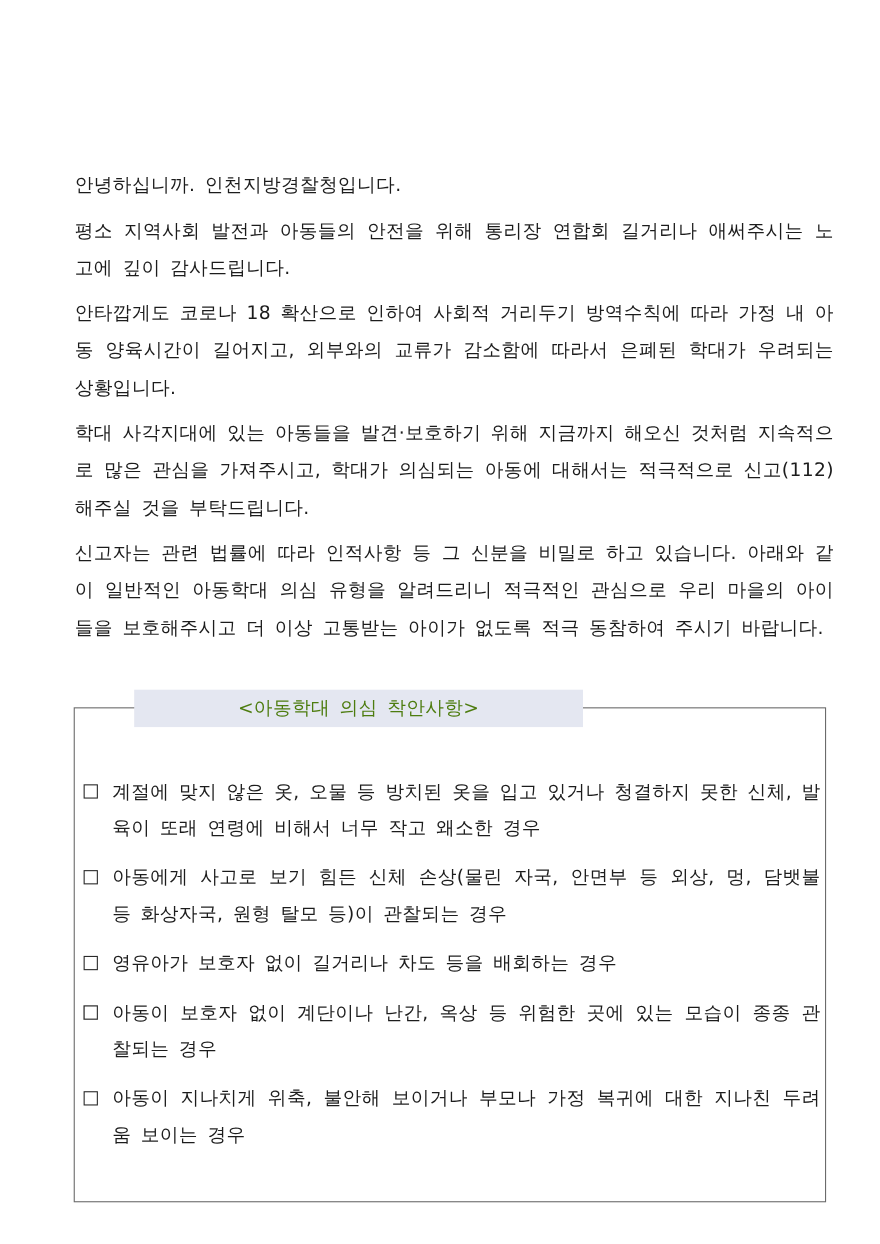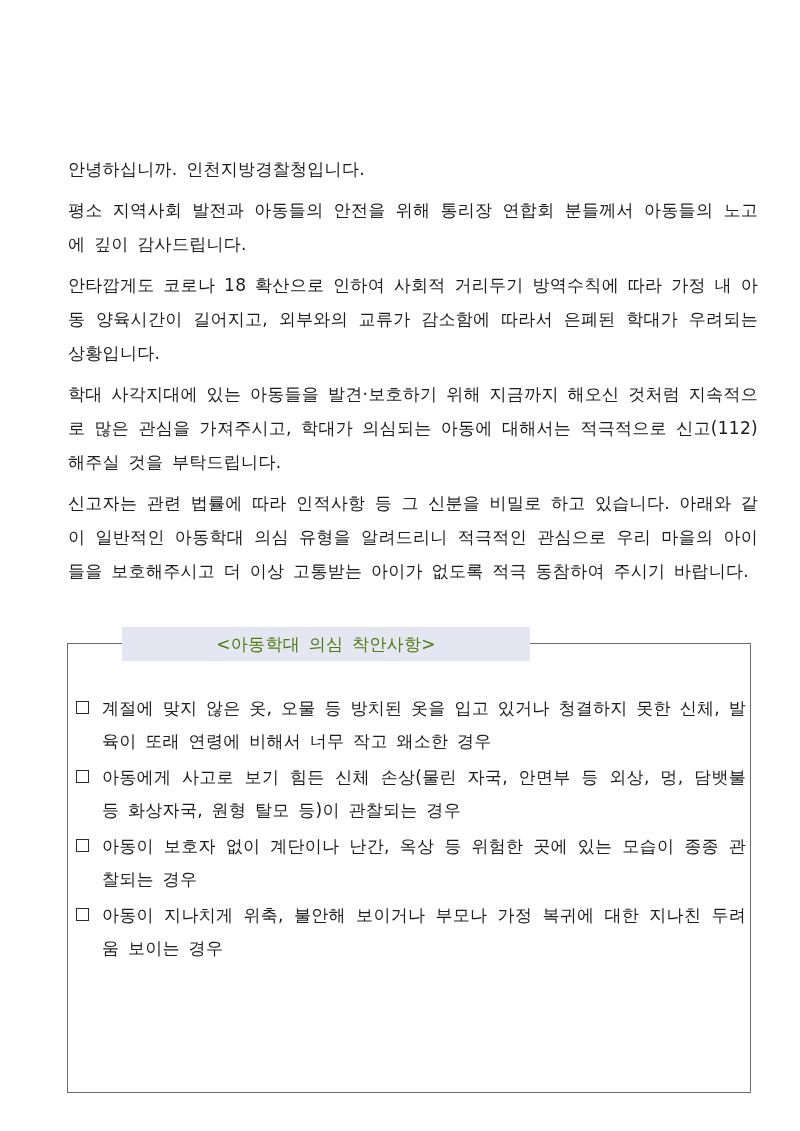--- a/index.html
+++ b/index.html
@@ -78,60 +78,62 @@
       letter-spacing: 0.3px;
       word-spacing: 3px;
       color: #1c1c1c;
     }
     .check-item {
       position: relative;
       padding-left: 26px;
       margin-bottom: 3px;
       text-align: justify;
       text-align-last: left;
+      margin-top: 12px;
     }
     .checkbox {
       position: absolute;
       left: 0;
       top: 9px;
       width: 13px;
       height: 13px;
       border: 1.5px solid #2a2a2a;
       box-sizing: border-box;
       background: #fff;
     }
   </style>
 </head>
 <body>
 
 <div class="page">
 
   <div class="body-text" style="top:152px;">
     <p class="para">안녕하십니까. 인천지방경찰청입니다.</p>
-    <p class="para">평소 지역사회 발전과 아동들의 안전을 위해 통리장 연합회 분들께서 아동들의 노고에 깊이 감사드립니다.</p>
+    <p class="para">평소 지역사회 발전과 아동들의 안전을 위해 통리장 연합회 길거리나 애써주시는 노고에 깊이 감사드립니다.</p>
     <p class="para">안타깝게도 코로나 18 확산으로 인하여 사회적 거리두기 방역수칙에 따라 가정 내 아동 양육시간이 길어지고, 외부와의 교류가 감소함에 따라서 은폐된 학대가 우려되는 상황입니다.</p>
     <p class="para">학대 사각지대에 있는 아동들을 발견·보호하기 위해 지금까지 해오신 것처럼 지속적으로 많은 관심을 가져주시고, 학대가 의심되는 아동에 대해서는 적극적으로 신고(112)해주실 것을 부탁드립니다.</p>
     <p class="para">신고자는 관련 법률에 따라 인적사항 등 그 신분을 비밀로 하고 있습니다. 아래와 같이 일반적인 아동학대 의심 유형을 알려드리니 적극적인 관심으로 우리 마을의 아이들을 보호해주시고 더 이상 고통받는 아이가 없도록 적극 동참하여 주시기 바랍니다.</p>
   </div>
 
   <div class="box"></div>
   <div class="box-title-bg"></div>
   <div class="box-title">&lt;아동학대 의심 착안사항&gt;</div>
 
   <ul class="checklist">
     <li class="check-item">
       <span class="checkbox"></span>
       <span>계절에 맞지 않은 옷, 오물 등 방치된 옷을 입고 있거나 청결하지 못한 신체, 발육이 또래 연령에 비해서 너무 작고 왜소한 경우</span>
     </li>
     <li class="check-item">
       <span class="checkbox"></span>
       <span>아동에게 사고로 보기 힘든 신체 손상(물린 자국, 안면부 등 외상, 멍, 담뱃불 등 화상자국, 원형 탈모 등)이 관찰되는 경우</span>
     </li>
     <li class="check-item">
       <span class="checkbox"></span>
+      <span>영유아가 보호자 없이 길거리나 차도 등을 배회하는 경우</span>
     </li>
     <li class="check-item">
       <span class="checkbox"></span>
     </li>
     <li class="check-item">
       <span class="checkbox"></span>
       <span>아동이 보호자 없이 계단이나 난간, 옥상 등 위험한 곳에 있는 모습이 종종 관찰되는 경우</span>
     </li>
     <li class="check-item">
       <span class="checkbox"></span>

